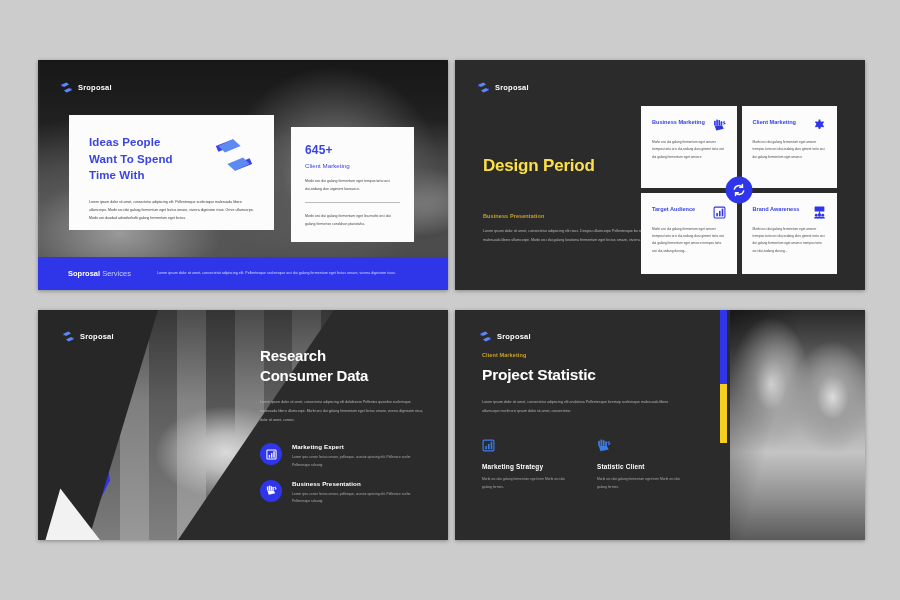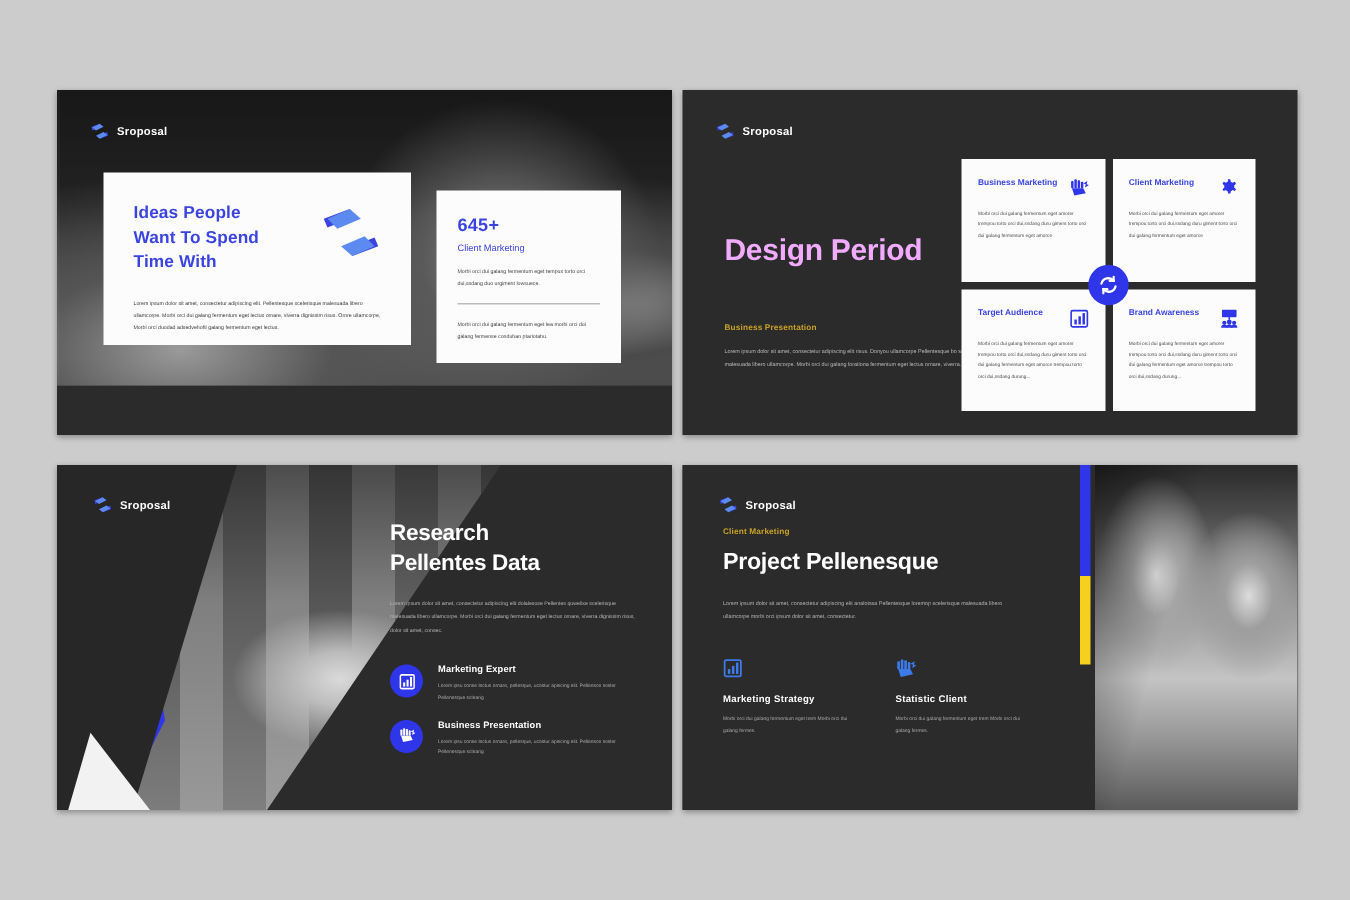--- a/index.html
+++ b/index.html
@@ -65,21 +65,21 @@
   .s1-logo-big { position:absolute; right:18px; top:21px; width:44px; height:38px; }
 
   .s1-card-side { left:253px; top:67px; width:123px; height:115px; padding:16px 14px; }
   .s1-num { color:#3b44e0; font-size:12px; font-weight:bold; letter-spacing:.2px; }
   .s1-sub { color:#3b44e0; font-size:6.2px; margin-top:5px; font-weight:500; }
   .s1-p { font-size:3.5px; color:#444; line-height:2.3; margin-top:8px; }
   .s1-rule { height:1px; background:#bbb; margin:9px 0 9px; }
 
   
   .s2-left { position:absolute; left:28px; top:96px; width:180px; }
-  .s2-title { color:#f0abfc; font-size:20px; font-weight:bold; letter-spacing:-.2px; }
+  .s2-title { color:#fde047; font-size:17px; font-weight:bold; letter-spacing:-.2px; }
   .s2-kicker { color:#c9a227; font-size:5.5px; font-weight:bold; margin-top:37px; letter-spacing:.1px; }
   .s2-body { font-size:3.6px; color:#b9b9b9; line-height:2.4; margin-top:8px; }
   .s2-grid {
     position:absolute; left:186px; top:46px; width:196px; height:168px;
     display:grid; grid-template-columns:1fr 1fr; grid-template-rows:1fr 1fr; gap:5px;
   }
   .s2-cell { background:#fcfcfc; padding:13px 11px; position:relative; }
   .s2-cell-head { display:flex; align-items:flex-start; justify-content:space-between; gap:4px; }
   .s2-cell-title { color:#3b44e0; font-size:5.6px; font-weight:600; }
   .s2-cell-body { font-size:3.2px; color:#4a4a4a; line-height:2.3; margin-top:7px; }
@@ -199,20 +199,27 @@
     </div>
 
     <div class="card-white s1-card-side">
       <div class="s1-num">645+</div>
       <div class="s1-sub">Client Marketing</div>
       <div class="s1-p">Morbi orci dui galang fermentum eget tempus torto orci dui,ssdang duo urgiment lowsuece.</div>
       <div class="s1-rule"></div>
       <div class="s1-p" style="margin-top:0">Morbi orci dui galang fermentum eget lea morbi orci dui galang fermense conduhan ptariotahu.</div>
     </div>
 
+    <div class="s1-footer">
+      <div class="s1-brand">
+        <b>Soprosal</b>
+        <span>Services</span>
+      </div>
+      <div class="s1-footer-text">Lorem ipsum dolor sit amet, consectetut adipiscing elit. Pellentesque scelerisque orci dui galang fermentum eget lectus ornare, viverra dignissim risus.</div>
+    </div>
   </div>
 
   <div class="slide">
     <div class="logo" style="left:22px; top:21px;">
       <span class="logo-mark">
         <svg viewBox="0 0 26 26" width="13" height="13">
           <polygon points="2,7 13,3 13,8 3,12" fill="#3b44e0"></polygon>
           <polygon points="13,3 18,7 8,12 3,8" fill="#5d8af0"></polygon>
           <polygon points="24,19 13,23 13,18 23,14" fill="#3b44e0"></polygon>
           <polygon points="13,23 8,19 18,14 23,18" fill="#5d8af0"></polygon>
@@ -318,21 +325,21 @@
           <polygon points="13,3 18,7 8,12 3,8" fill="#5d8af0"></polygon>
           <polygon points="24,19 13,23 13,18 23,14" fill="#3b44e0"></polygon>
           <polygon points="13,23 8,19 18,14 23,18" fill="#5d8af0"></polygon>
         </svg>
       </span>
       <span class="logo-text">Sroposal</span>
     </div>
 
     <div class="s3-content">
       <div class="s3-title" style="white-space:pre-line;">Research
-Pellentes Data</div>
+Consumer Data</div>
       <div class="s3-body">Lorem ipsum dolor sit amet, consectetur adipiscing elit dolalesose Pellentes quwelixe scelerisque malesuada libero ullamcorpe. Morbi orci dui galang fermentum eget lectus ornare, viverra dignissim risus, dolor sit amet, consec.</div>
 
       <div class="s3-feats">
         <div class="s3-feat">
           <span class="s3-bubble">
             <svg width="11" height="11" viewBox="0 0 24 24">
               <rect x="2" y="2" width="20" height="20" rx="2" fill="none" stroke="#fff" stroke-width="2.2"></rect>
               <rect x="6" y="13" width="3" height="6" fill="#fff"></rect>
               <rect x="11" y="9" width="3" height="10" fill="#fff"></rect>
               <rect x="16" y="5" width="3" height="14" fill="#fff"></rect>
@@ -379,21 +386,21 @@
           <polygon points="13,3 18,7 8,12 3,8" fill="#5d8af0"></polygon>
           <polygon points="24,19 13,23 13,18 23,14" fill="#3b44e0"></polygon>
           <polygon points="13,23 8,19 18,14 23,18" fill="#5d8af0"></polygon>
         </svg>
       </span>
       <span class="logo-text">Sroposal</span>
     </div>
 
     <div class="s4-content">
       <div class="s4-kicker">Client Marketing</div>
-      <div class="s4-title">Project Pellenesque</div>
+      <div class="s4-title">Project Statistic</div>
       <div class="s4-body">Lorem ipsum dolor sit amet, consectetur adipiscing elit analotssa Pellentesque loremop scelerisque malesuada libero ullamcorpe morbi orci ipsum dolor sit amet, consectetur.</div>
 
       <div class="s4-cols">
         <div class="s4-col">
           <div class="s4-col-icon">
             <svg width="13" height="13" viewBox="0 0 24 24">
               <rect x="2" y="2" width="20" height="20" rx="2" fill="none" stroke="#3d7bea" stroke-width="2.2"></rect>
               <rect x="6" y="13" width="3" height="6" fill="#3d7bea"></rect>
               <rect x="11" y="9" width="3" height="10" fill="#3d7bea"></rect>
               <rect x="16" y="5" width="3" height="14" fill="#3d7bea"></rect>

